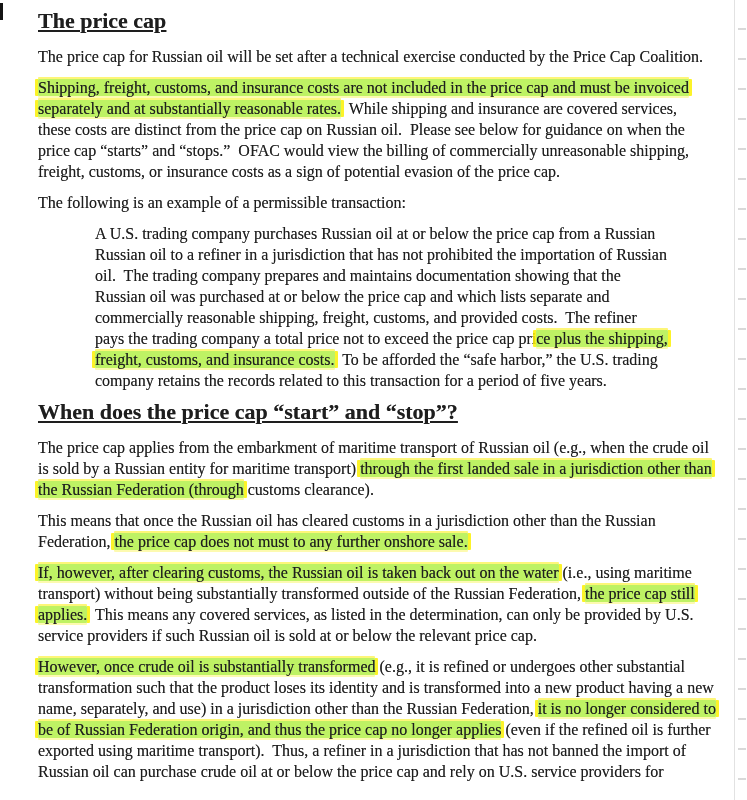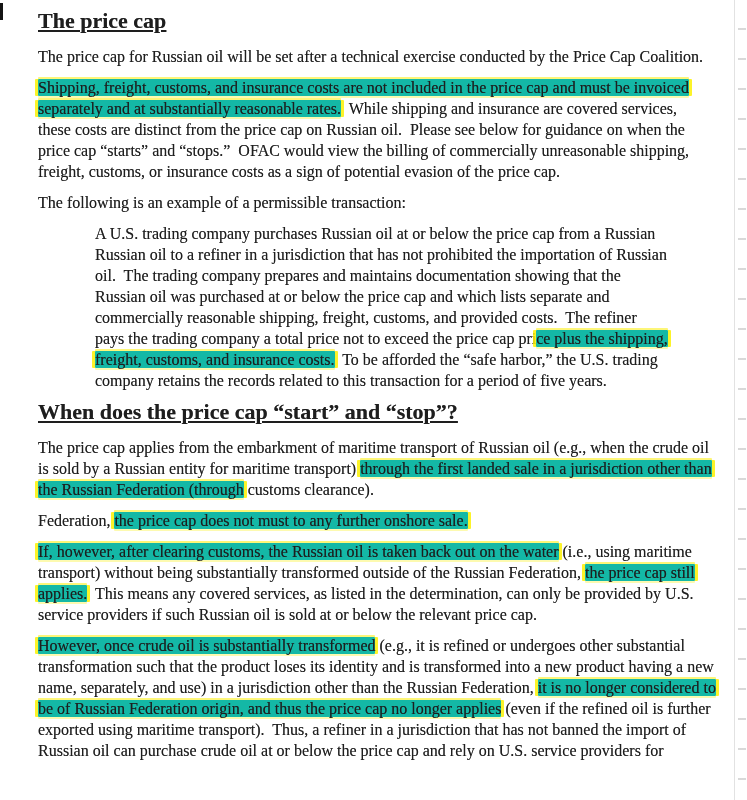--- a/index.html
+++ b/index.html
@@ -29,21 +29,21 @@
     text-decoration-thickness: 1.5px;
     text-underline-offset: 2px;
     margin: 2px 0 15px 0;
     white-space: pre;
   }
   .para { margin: 0 0 10px 0; }
   .para:last-child { margin-bottom: 0; }
   .indent-block { margin-left: 57px; }
   .line { white-space: pre; }
   .hl {
-    background: #14b8a6;
+    background: #bef264;
     box-shadow: 3px 0 0 rgba(252,241,3,0.85), -3px 0 0 rgba(252,241,3,0.85),
                 0 -2px 0 rgba(252,238,10,0.55), 0 2px 0 rgba(250,240,30,0.35);
     border-radius: 1px;
   }
   
   .corner-mark {
     position: absolute;
     left: 0; top: 3px;
     width: 3px; height: 17px;
     background: #141414;
@@ -108,20 +108,21 @@
 
   <div class="doc-heading">When does the price cap “start” and “stop”?</div>
 
   <div class="para">
     <div class="line"><span>The price cap applies from the embarkment of maritime transport of Russian oil (e.g., when the crude oil</span></div>
     <div class="line"><span>is sold by a Russian entity for maritime transport) </span><span class="hl">through the first landed sale in a jurisdiction other than</span></div>
     <div class="line"><span class="hl">the Russian Federation (through</span><span> customs clearance).</span></div>
   </div>
 
   <div class="para">
+    <div class="line"><span>This means that once the Russian oil has cleared customs in a jurisdiction other than the Russian</span></div>
     <div class="line"><span>Federation, </span><span class="hl">the price cap does not must to any further onshore sale.</span></div>
   </div>
 
   <div class="para">
     <div class="line"><span class="hl">If, however, after clearing customs, the Russian oil is taken back out on the water</span><span> (i.e., using maritime</span></div>
     <div class="line"><span>transport) without being substantially transformed outside of the Russian Federation, </span><span class="hl">the price cap still</span></div>
     <div class="line"><span class="hl">applies.</span><span>  This means any covered services, as listed in the determination, can only be provided by U.S.</span></div>
     <div class="line"><span>service providers if such Russian oil is sold at or below the relevant price cap.</span></div>
   </div>
 

